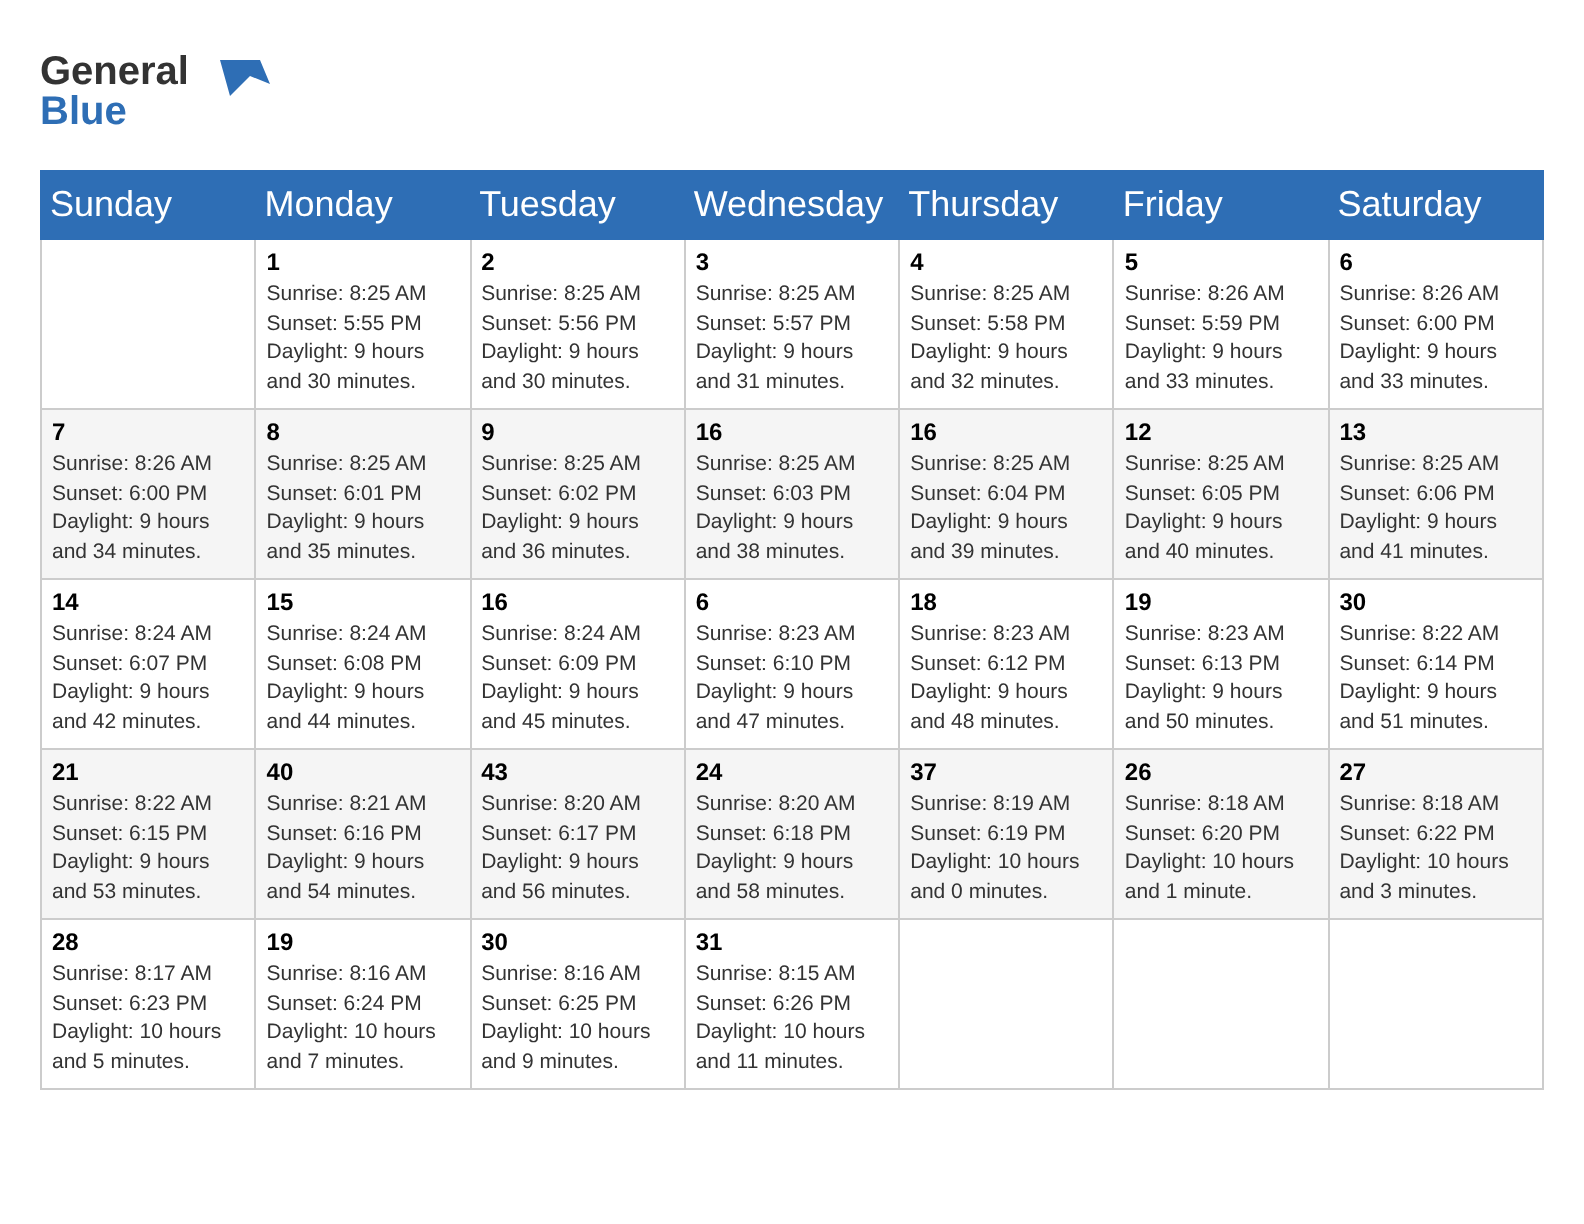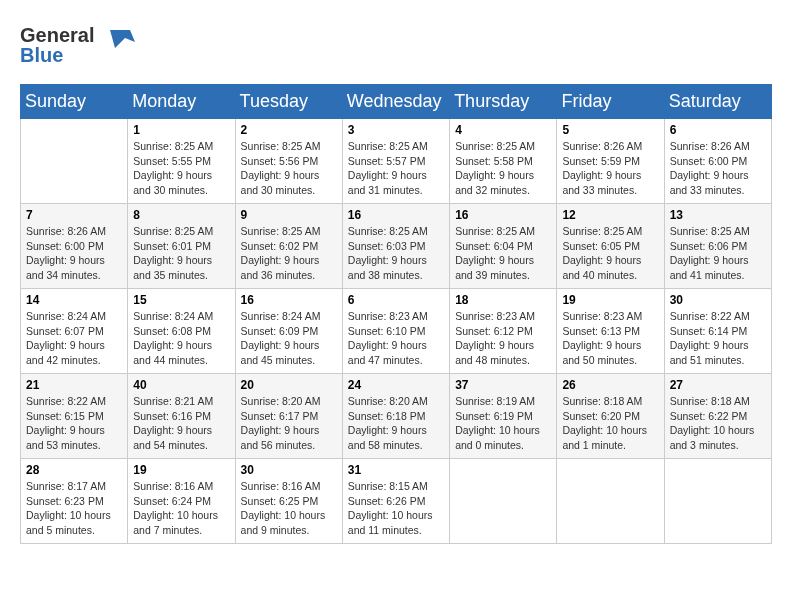--- a/index.html
+++ b/index.html
@@ -195,21 +195,21 @@
       <tr>
         <td>
           <span class="day-num">21</span>
           <div class="day-info">Sunrise: 8:22 AM<br>Sunset: 6:15 PM<br>Daylight: 9 hours and 53 minutes.</div>
         </td>
         <td>
           <span class="day-num">40</span>
           <div class="day-info">Sunrise: 8:21 AM<br>Sunset: 6:16 PM<br>Daylight: 9 hours and 54 minutes.</div>
         </td>
         <td>
-          <span class="day-num">20</span>
+          <span class="day-num">43</span>
           <div class="day-info">Sunrise: 8:20 AM<br>Sunset: 6:17 PM<br>Daylight: 9 hours and 56 minutes.</div>
         </td>
         <td>
           <span class="day-num">24</span>
           <div class="day-info">Sunrise: 8:20 AM<br>Sunset: 6:18 PM<br>Daylight: 9 hours and 58 minutes.</div>
         </td>
         <td>
           <span class="day-num">37</span>
           <div class="day-info">Sunrise: 8:19 AM<br>Sunset: 6:19 PM<br>Daylight: 10 hours and 0 minutes.</div>
         </td>

